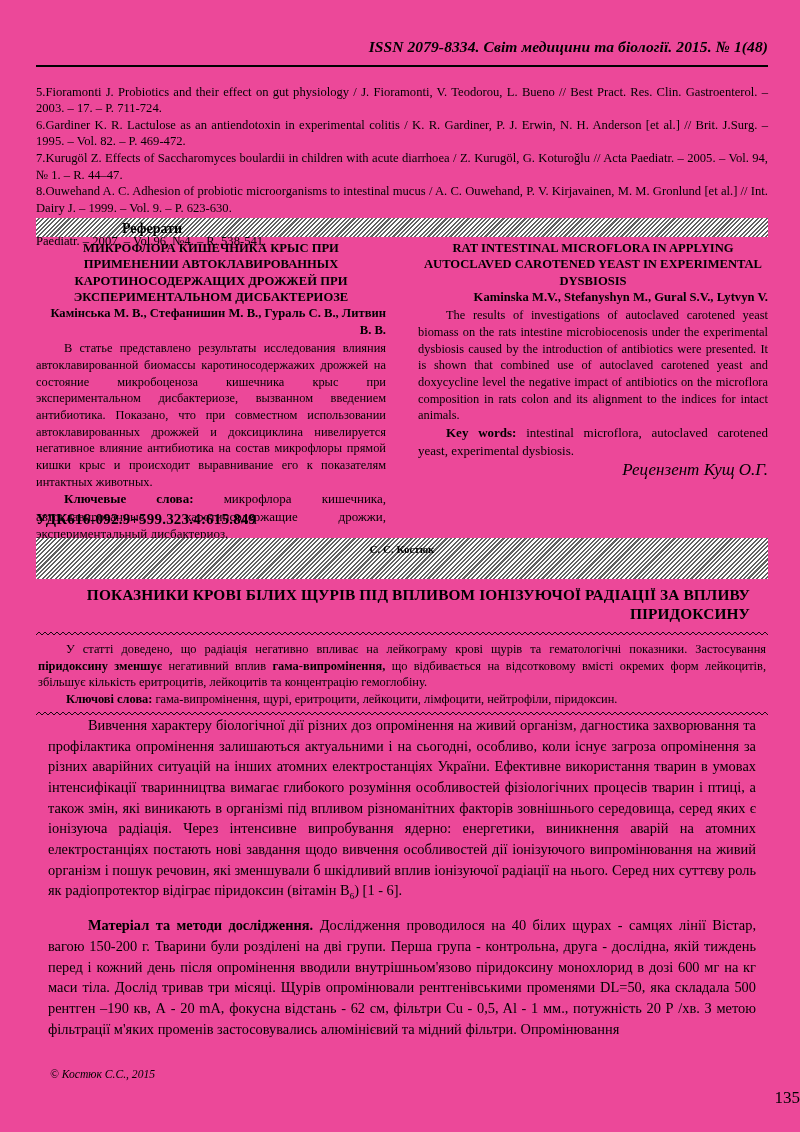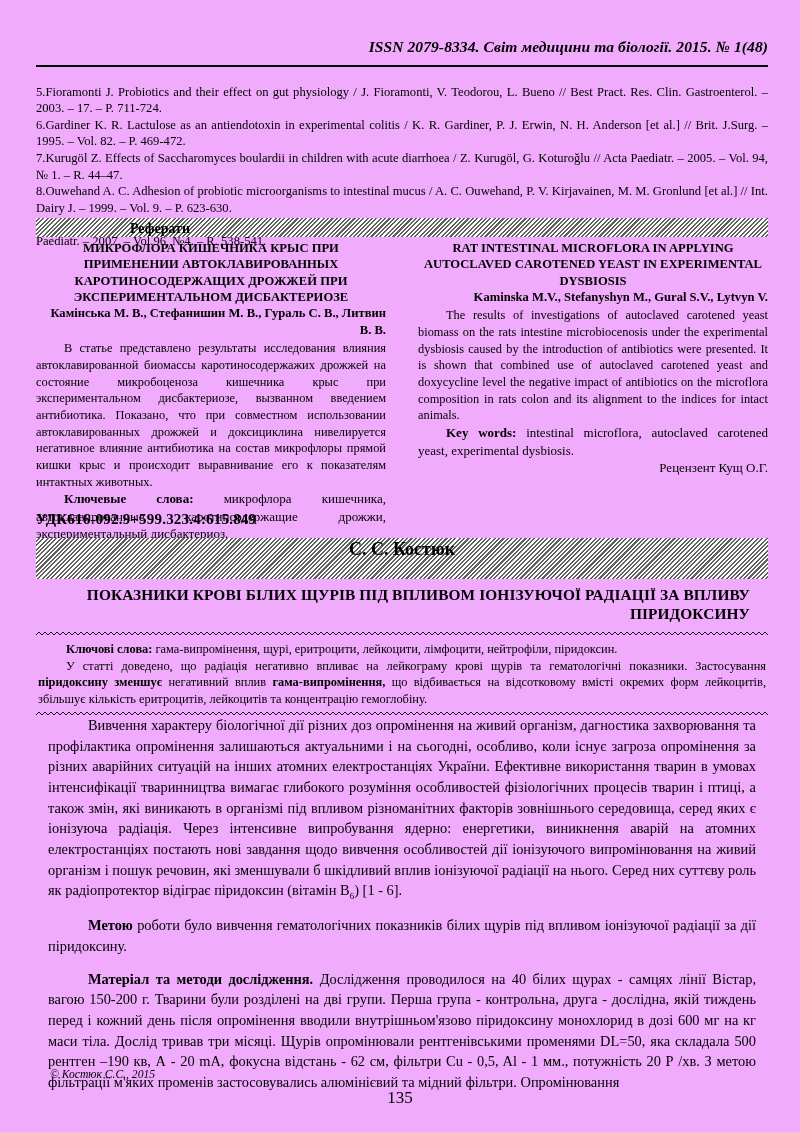--- a/index.html
+++ b/index.html
@@ -10,21 +10,21 @@
   }
   body {
     font-family: "Liberation Serif", "DejaVu Serif", serif;
     color: #000000;
   }
   .page {
     position: relative;
     width: 800px;
     height: 1132px;
     margin: 0 auto;
-    background: #f0abfc;
+    background: #ec4899;
     box-sizing: border-box;
     padding: 0;
     overflow: hidden;
   }
 
   
   .running-head {
     position: absolute;
     top: 38px;
     left: 36px;
@@ -76,21 +76,21 @@
         rgba(90,90,90,0.95) 1.6px,
         rgba(90,90,90,0.95) 3.1px);
     box-sizing: border-box;
   }
   .hatch-band .band-text {
     font-weight: bold;
     font-size: 14px;
     color: #000;
     background: transparent;
     display: inline-block;
-    padding: 0 16px;
+    padding: 0 8px;
   }
   #referaty-band {
     top: 218px;
     height: 19px;
     padding-left: 78px;
     line-height: 19px;
   }
 
   
   .abstract-cols {
@@ -134,22 +134,23 @@
     text-justify: inter-word;
     text-indent: 28px;
     margin: 0;
     font-size: 13px;
     line-height: 1.345;
   }
   .abs-keywords b { font-weight: bold; }
   .abs-note {
     text-align: right;
     margin: 0;
-    font-size: 13px;
+    font-size: 17px;
     line-height: 1.35;
+    font-style: italic;
   }
 
   
   .udc {
     position: absolute;
     top: 511px;
     left: 36px;
     font-weight: bold;
     font-size: 15px;
     letter-spacing: 0.2px;
@@ -159,21 +160,21 @@
   #author-band {
     top: 538px;
     height: 41px;
     padding-top: 2px;
     text-align: center;
     line-height: 19px;
   }
   #author-band .band-line {
     display: block;
     font-weight: bold;
-    font-size: 18px;
+    font-size: 11px;
     color: #000;
     white-space: nowrap;
   }
   #author-band .band-line.sub { font-size: 13.2px; }
 
   
   .article-title {
     position: absolute;
     top: 585px;
     left: 50px;
@@ -236,21 +237,21 @@
     left: 50px;
     top: 1068px;
     font-style: italic;
     font-size: 11.6px;
   }
   .footer-page {
     position: absolute;
     left: 0;
     right: 0;
     top: 1088px;
-    text-align: center;
+    text-align: right;
     font-size: 17px;
   }
 </style>
 </head>
 <body>
 
 <div class="page">
 
   <div class="running-head">ISSN 2079-8334. Світ медицини та біології. 2015. № 1(48)</div>
   <div class="head-rule"></div>
@@ -296,33 +297,32 @@
   <div class="article-title">ПОКАЗНИКИ КРОВІ БІЛИХ ЩУРІВ ПІД ВПЛИВОМ ІОНІЗУЮЧОЇ РАДІАЦІЇ ЗА ВПЛИВУ ПІРИДОКСИНУ</div>
 
   <div class="wavy-box">
     <div class="wavy-rule">
       <svg width="732" height="7" viewBox="0 0 732 7" preserveAspectRatio="none" aria-hidden="true">
         <path d="M0 5 L3 2 L6 5 L9 2 L12 5 L15 2 L18 5 L21 2 L24 5 L27 2 L30 5 L33 2 L36 5 L39 2 L42 5 L45 2 L48 5 L51 2 L54 5 L57 2 L60 5 L63 2 L66 5 L69 2 L72 5 L75 2 L78 5 L81 2 L84 5 L87 2 L90 5 L93 2 L96 5 L99 2 L102 5 L105 2 L108 5 L111 2 L114 5 L117 2 L120 5 L123 2 L126 5 L129 2 L132 5 L135 2 L138 5 L141 2 L144 5 L147 2 L150 5 L153 2 L156 5 L159 2 L162 5 L165 2 L168 5 L171 2 L174 5 L177 2 L180 5 L183 2 L186 5 L189 2 L192 5 L195 2 L198 5 L201 2 L204 5 L207 2 L210 5 L213 2 L216 5 L219 2 L222 5 L225 2 L228 5 L231 2 L234 5 L237 2 L240 5 L243 2 L246 5 L249 2 L252 5 L255 2 L258 5 L261 2 L264 5 L267 2 L270 5 L273 2 L276 5 L279 2 L282 5 L285 2 L288 5 L291 2 L294 5 L297 2 L300 5 L303 2 L306 5 L309 2 L312 5 L315 2 L318 5 L321 2 L324 5 L327 2 L330 5 L333 2 L336 5 L339 2 L342 5 L345 2 L348 5 L351 2 L354 5 L357 2 L360 5 L363 2 L366 5 L369 2 L372 5 L375 2 L378 5 L381 2 L384 5 L387 2 L390 5 L393 2 L396 5 L399 2 L402 5 L405 2 L408 5 L411 2 L414 5 L417 2 L420 5 L423 2 L426 5 L429 2 L432 5 L435 2 L438 5 L441 2 L444 5 L447 2 L450 5 L453 2 L456 5 L459 2 L462 5 L465 2 L468 5 L471 2 L474 5 L477 2 L480 5 L483 2 L486 5 L489 2 L492 5 L495 2 L498 5 L501 2 L504 5 L507 2 L510 5 L513 2 L516 5 L519 2 L522 5 L525 2 L528 5 L531 2 L534 5 L537 2 L540 5 L543 2 L546 5 L549 2 L552 5 L555 2 L558 5 L561 2 L564 5 L567 2 L570 5 L573 2 L576 5 L579 2 L582 5 L585 2 L588 5 L591 2 L594 5 L597 2 L600 5 L603 2 L606 5 L609 2 L612 5 L615 2 L618 5 L621 2 L624 5 L627 2 L630 5 L633 2 L636 5 L639 2 L642 5 L645 2 L648 5 L651 2 L654 5 L657 2 L660 5 L663 2 L666 5 L669 2 L672 5 L675 2 L678 5 L681 2 L684 5 L687 2 L690 5 L693 2 L696 5 L699 2 L702 5 L705 2 L708 5 L711 2 L714 5 L717 2 L720 5 L723 2 L726 5 L729 2 L732 5" fill="none" stroke="#000" stroke-width="0.9"></path>
       </svg>
     </div>
 
     <div class="wavy-inner">
+      <p><span>У статті доведено, що радіація негативно впливає на лейкограму крові щурів та гематологічні показники. Застосування </span><b>піридоксину зменшує</b><span> негативний вплив </span><b>гама-випромінення,</b><span> що відбивається на відсотковому вмісті окремих форм лейкоцитів, збільшує кількість еритроцитів, лейкоцитів та концентрацію гемоглобіну.</span></p>
       <p><b>Ключові слова:</b><span> гама-випромінення, щурі, еритроцити, лейкоцити, лімфоцити, нейтрофіли, піридоксин.</span></p>
-      <p><span>У статті доведено, що радіація негативно впливає на лейкограму крові щурів та гематологічні показники. Застосування </span><b>піридоксину зменшує</b><span> негативний вплив </span><b>гама-випромінення,</b><span> що відбивається на відсотковому вмісті окремих форм лейкоцитів, збільшує кількість еритроцитів, лейкоцитів та концентрацію гемоглобіну.</span></p>
     </div>
 
     <div class="wavy-rule">
       <svg width="732" height="7" viewBox="0 0 732 7" preserveAspectRatio="none" aria-hidden="true">
         <path d="M0 5 L3 2 L6 5 L9 2 L12 5 L15 2 L18 5 L21 2 L24 5 L27 2 L30 5 L33 2 L36 5 L39 2 L42 5 L45 2 L48 5 L51 2 L54 5 L57 2 L60 5 L63 2 L66 5 L69 2 L72 5 L75 2 L78 5 L81 2 L84 5 L87 2 L90 5 L93 2 L96 5 L99 2 L102 5 L105 2 L108 5 L111 2 L114 5 L117 2 L120 5 L123 2 L126 5 L129 2 L132 5 L135 2 L138 5 L141 2 L144 5 L147 2 L150 5 L153 2 L156 5 L159 2 L162 5 L165 2 L168 5 L171 2 L174 5 L177 2 L180 5 L183 2 L186 5 L189 2 L192 5 L195 2 L198 5 L201 2 L204 5 L207 2 L210 5 L213 2 L216 5 L219 2 L222 5 L225 2 L228 5 L231 2 L234 5 L237 2 L240 5 L243 2 L246 5 L249 2 L252 5 L255 2 L258 5 L261 2 L264 5 L267 2 L270 5 L273 2 L276 5 L279 2 L282 5 L285 2 L288 5 L291 2 L294 5 L297 2 L300 5 L303 2 L306 5 L309 2 L312 5 L315 2 L318 5 L321 2 L324 5 L327 2 L330 5 L333 2 L336 5 L339 2 L342 5 L345 2 L348 5 L351 2 L354 5 L357 2 L360 5 L363 2 L366 5 L369 2 L372 5 L375 2 L378 5 L381 2 L384 5 L387 2 L390 5 L393 2 L396 5 L399 2 L402 5 L405 2 L408 5 L411 2 L414 5 L417 2 L420 5 L423 2 L426 5 L429 2 L432 5 L435 2 L438 5 L441 2 L444 5 L447 2 L450 5 L453 2 L456 5 L459 2 L462 5 L465 2 L468 5 L471 2 L474 5 L477 2 L480 5 L483 2 L486 5 L489 2 L492 5 L495 2 L498 5 L501 2 L504 5 L507 2 L510 5 L513 2 L516 5 L519 2 L522 5 L525 2 L528 5 L531 2 L534 5 L537 2 L540 5 L543 2 L546 5 L549 2 L552 5 L555 2 L558 5 L561 2 L564 5 L567 2 L570 5 L573 2 L576 5 L579 2 L582 5 L585 2 L588 5 L591 2 L594 5 L597 2 L600 5 L603 2 L606 5 L609 2 L612 5 L615 2 L618 5 L621 2 L624 5 L627 2 L630 5 L633 2 L636 5 L639 2 L642 5 L645 2 L648 5 L651 2 L654 5 L657 2 L660 5 L663 2 L666 5 L669 2 L672 5 L675 2 L678 5 L681 2 L684 5 L687 2 L690 5 L693 2 L696 5 L699 2 L702 5 L705 2 L708 5 L711 2 L714 5 L717 2 L720 5 L723 2 L726 5 L729 2 L732 5" fill="none" stroke="#000" stroke-width="0.9"></path>
       </svg>
     </div>
   </div>
 
   <div class="body-text">
     <p><span>Вивчення характеру біологічної дії різних доз опромінення на живий організм, дагностика захворювання та профілактика опромінення залишаються актуальними і на сьогодні, особливо, коли існує загроза опромінення за різних аварійних ситуацій на інших атомних електростанціях України. Ефективне використання тварин в умовах інтенсифікації тваринництва вимагає глибокого розуміння особливостей фізіологічних процесів тварин і птиці, а також змін, які виникають в організмі під впливом різноманітних факторів зовнішнього середовища, серед яких є іонізуюча радіація. Через інтенсивне випробування ядерно: енергетики, виникнення аварій на атомних електростанціях постають нові завдання щодо вивчення особливостей дії іонізуючого випромінювання на живий організм і пошук речовин, які зменшували б шкідливий вплив іонізуючої радіації на нього. Серед них суттєву роль як радіопротектор відіграє піридоксин (вітамін В</span><sub>6</sub><span>) [1 - 6].</span></p>
-    <p><b>Метою</b><span> роботи було вивчення гематологічних показників білих щурів під впливом іонізуючої радіації за дії піридоксину.</span></p>
     <p><b>Матеріал та методи дослідження.</b><span> Дослідження проводилося на 40 білих щурах - самцях лінії Вістар, вагою 150-200 г. Тварини були розділені на дві групи. Перша група - контрольна, друга - дослідна, якій тиждень перед і кожний день після опромінення вводили внутрішньом'язово піридоксину монохлорид в дозі 600 мг на кг маси тіла. Дослід тривав три місяці. Щурів опромінювали рентгенівськими променями DL=50, яка складала 500 рентген –190 кв, А - 20 mA, фокусна відстань - 62 см, фільтри Cu - 0,5, Al - 1 мм., потужність 20 Р /хв. З метою фільтрації м'яких променів застосовувались алюмінієвий та мідний фільтри. Опромінювання</span></p>
   </div>
 
   <div class="footer-copy">© Костюк С.С., 2015</div>
   <div class="footer-page">135</div>
 
 </div>
 
 </body></html>

